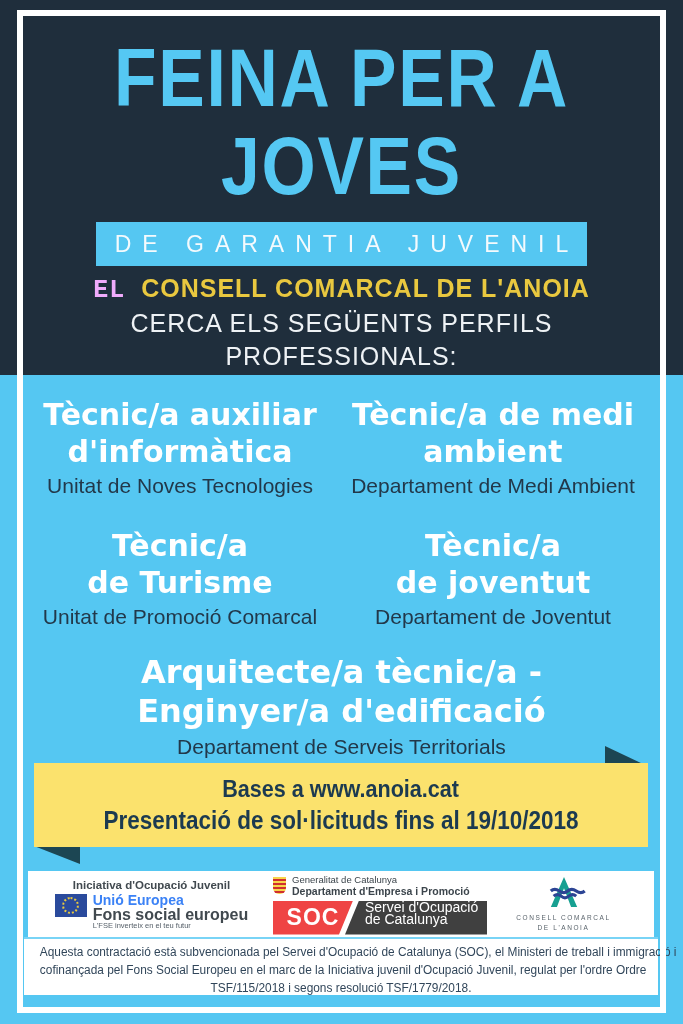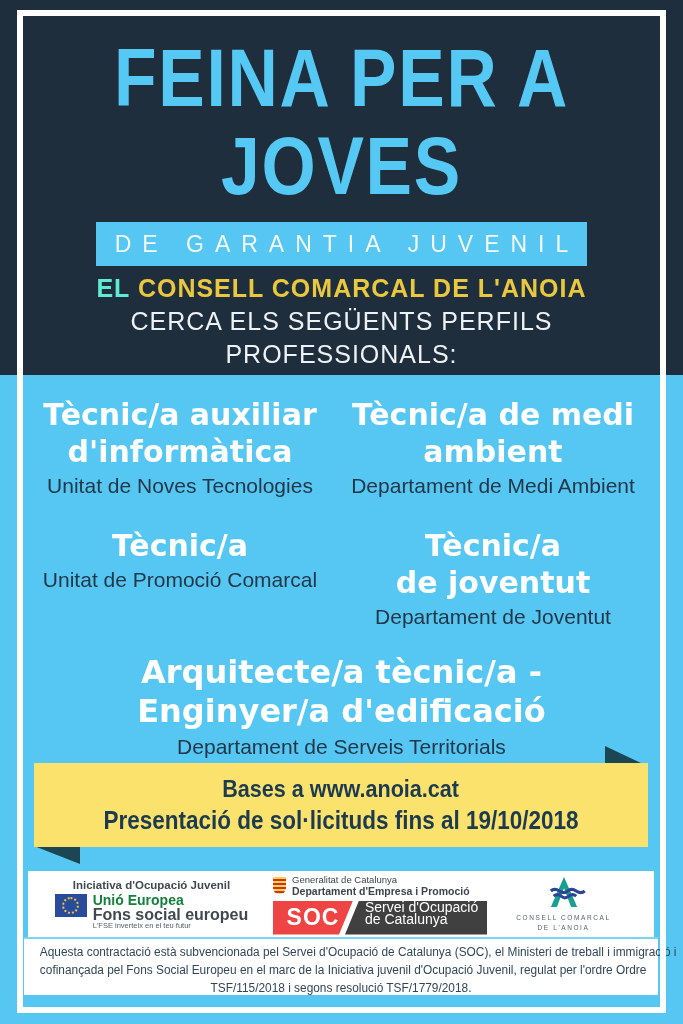--- a/index.html
+++ b/index.html
@@ -11,21 +11,21 @@
   
   .main-title{position:absolute;top:34px;left:0;width:683px;text-align:center;margin:0;
               color:#55c8f3;font-weight:bold;font-size:82px;line-height:88px;letter-spacing:2px;
               transform:scaleX(0.85);}
   .blue-banner{position:absolute;top:222px;left:96px;width:491px;height:44px;background:#55c7f2;
                display:flex;align-items:center;justify-content:center;
                color:#f4fafd;font-size:23px;letter-spacing:11px;text-indent:11px;}
   .intro{position:absolute;top:272px;left:0;width:683px;text-align:center;color:#eef2f5;
          font-size:25px;line-height:33px;letter-spacing:1px;}
   .intro .org{color:#e9c83f;font-weight:bold;}
-  .intro .prefix{color:#5eead4;font-weight:bold;}
+  .intro .prefix{color:#f0abfc;font-weight:bold;font-family:Liberation Mono, monospace;}
   
   .job{position:absolute;text-align:center;color:#ffffff;}
   .job .t{font-family:"DejaVu Sans",sans-serif;font-weight:bold;font-size:30px;line-height:37px;}
   .job.big .t{font-size:32px;line-height:39px;}
   .job .d{font-size:21px;color:#22384a;margin-top:4px;}
   .job1{left:25px;top:396px;width:310px;}
   .job2{left:338px;top:396px;width:310px;}
   .job3{left:25px;top:527px;width:310px;}
   .job4{left:338px;top:527px;width:310px;}
   .job5{left:60px;top:653px;width:563px;}
@@ -40,21 +40,21 @@
           clip-path:polygon(0 0,100% 0,100% 100%);}
   
   .logos{position:absolute;left:28px;top:871px;width:626px;height:66px;background:#ffffff;
          display:flex;align-items:center;z-index:3;}
   .eu-group{margin-left:26px;width:195px;}
   .eu-head{font-size:11.5px;font-weight:bold;color:#41494f;text-align:center;margin-bottom:2px;}
   .eu-row{display:flex;align-items:flex-start;justify-content:center;}
   .eu-flag{width:32px;height:23px;background:#2a4a9c;display:flex;align-items:center;
            justify-content:center;margin-right:6px;margin-top:1px;flex:none;}
   .eu-stars{width:13px;height:13px;border:2px dotted #e9c93e;border-radius:50%;}
-  .eu-l1{font-size:14px;font-weight:bold;color:#15803d;line-height:15px;}
+  .eu-l1{font-size:14px;font-weight:bold;color:#3b82f6;line-height:15px;}
   .eu-l2{font-size:16px;font-weight:bold;color:#41494f;line-height:13px;}
   .eu-l3{font-size:7.5px;color:#555f68;line-height:9px;}
   .gen-group{margin-left:24px;width:215px;}
   .gen-top{display:flex;align-items:center;}
   .gen-shield{width:13px;height:17px;border-radius:0 0 6px 6px;margin-right:6px;flex:none;
               background:repeating-linear-gradient(180deg,#f7d64a 0 2px,#d02f2f 2px 4px);}
   .gen-l1{font-size:9.5px;color:#3c454c;line-height:11px;}
   .gen-l2{font-size:10.5px;font-weight:bold;color:#3c454c;line-height:12px;}
   .soc-row{display:flex;margin-top:4px;height:34px;}
   .soc-green{width:80px;background:#ef4444;color:#fff;font-weight:bold;font-size:23px;
@@ -96,21 +96,21 @@
     <div class="t"><span>Tècnic/a auxiliar</span><br><span>d'informàtica</span></div>
     <div class="d">Unitat de Noves Tecnologies</div>
   </div>
 
   <div class="job job2">
     <div class="t"><span>Tècnic/a de medi</span><br><span>ambient</span></div>
     <div class="d">Departament de Medi Ambient</div>
   </div>
 
   <div class="job job3">
-    <div class="t"><span>Tècnic/a</span><br></div>
+    <div class="t"><span>Tècnic/a</span><br><span>de Turisme</span></div>
     <div class="d">Unitat de Promoció Comarcal</div>
   </div>
 
   <div class="job job4">
     <div class="t"><span>Tècnic/a</span><br><span>de joventut</span></div>
     <div class="d">Departament de Joventut</div>
   </div>
 
   <div class="job job5 big">
     <div class="t"><span>Arquitecte/a tècnic/a -</span><br><span>Enginyer/a d'edificació</span></div>

